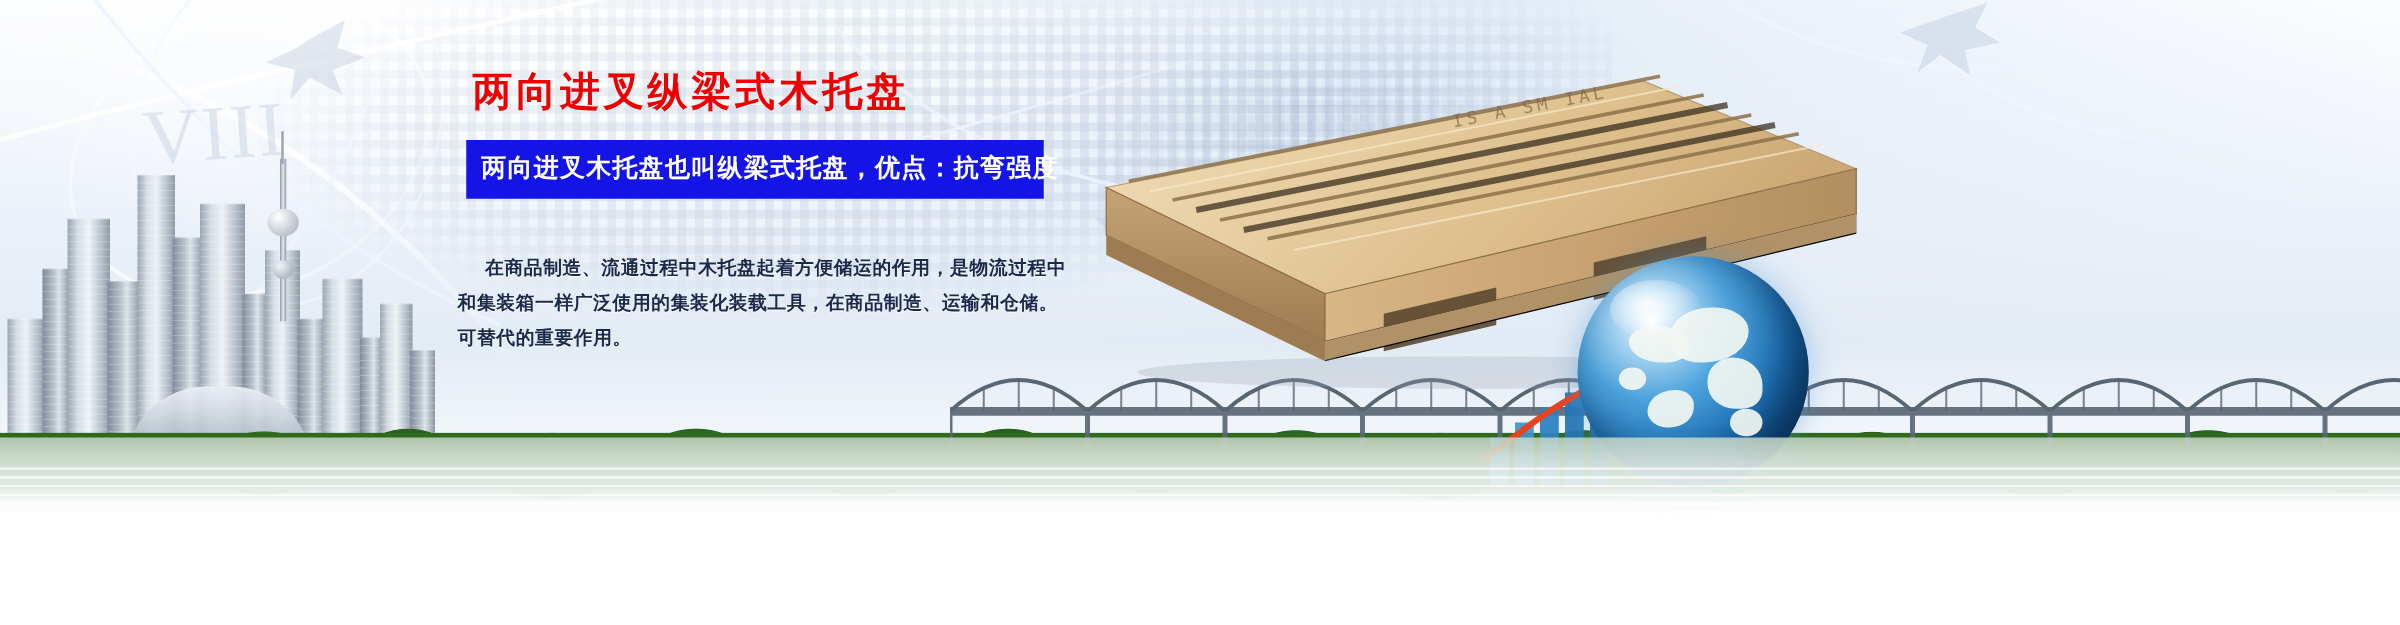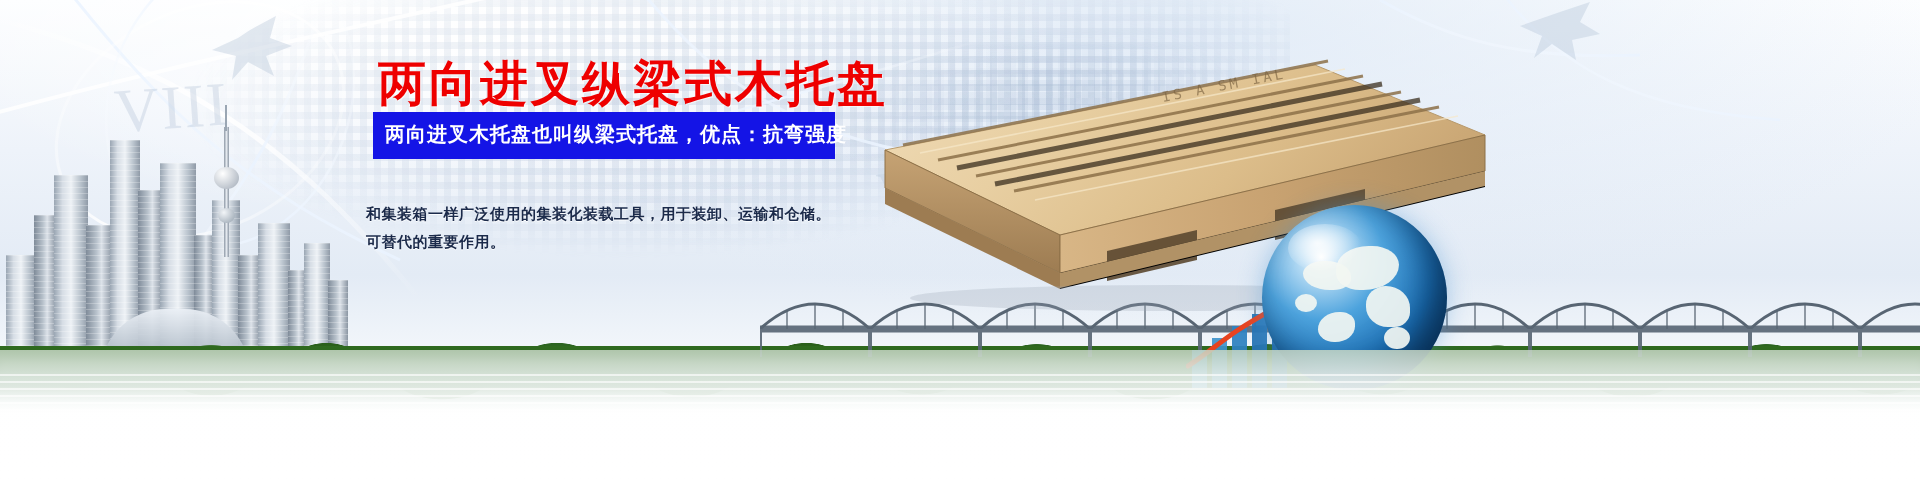--- a/index.html
+++ b/index.html
@@ -139,21 +139,21 @@
   }
   .cont{position:absolute;background:#f2f6f2;opacity:.92;}
 
   
   .chart{position:absolute;left:1186px;bottom:112px;width:120px;height:92px;}
 
   
   .title{
     position:absolute;left:378px;top:52px;
     font-family:"DejaVu Sans","Liberation Sans",sans-serif;
-    font-size:48px;font-weight:700;color:#ee0000;letter-spacing:3px;
+    font-size:32px;font-weight:700;color:#ee0000;letter-spacing:3px;
     text-shadow:1px 1px 0 rgba(255,255,255,.6);
     white-space:nowrap;
   }
   .hl-box{
     position:absolute;left:373px;top:112px;width:462px;
     background:#1414e6;
     padding:7px 10px 9px 12px;
     box-sizing:border-box;
     text-align:right;
   }
@@ -379,20 +379,21 @@
     <div class="cont" style="left:18%;top:48%;width:12%;height:10%;border-radius:50%;"></div>
   </div>
 
   <div class="title">两向进叉纵梁式木托盘</div>
 
   <div class="hl-box">
     <div class="hl-line">两向进叉木托盘也叫纵梁式托盘，优点：抗弯强度</div>
   </div>
 
   <div class="body-p">
-    <div class="body-line">和集装箱一样广泛使用的集装化装载工具，用于装卸、运输和仓储。</div>
+    <div class="body-line indent">在商品制造、流通过程中木托盘起着方便储运的作用，是物流过程中</div>
+    <div class="body-line">和集装箱一样广泛使用的集装化装载工具，在商品制造、运输和仓储。</div>
     <div class="body-line">可替代的重要作用。</div>
   </div>
 
   <div class="water"></div>
   <div class="water-lines"></div>
 
 </div>
 
 </body></html>

